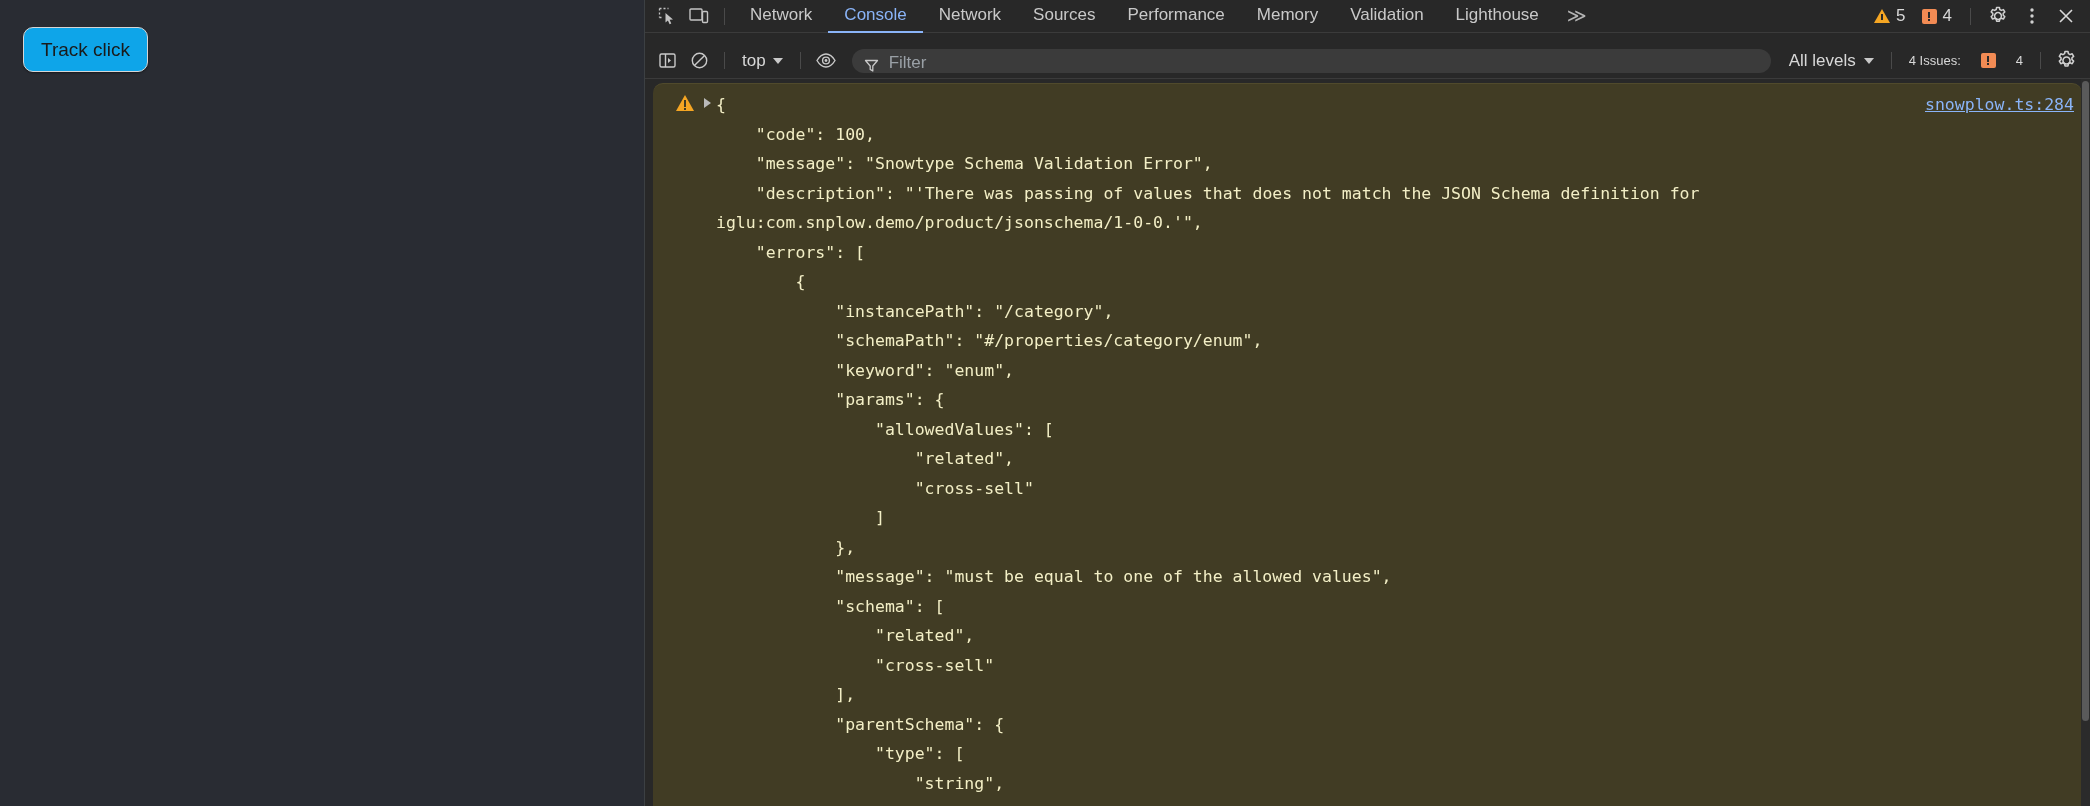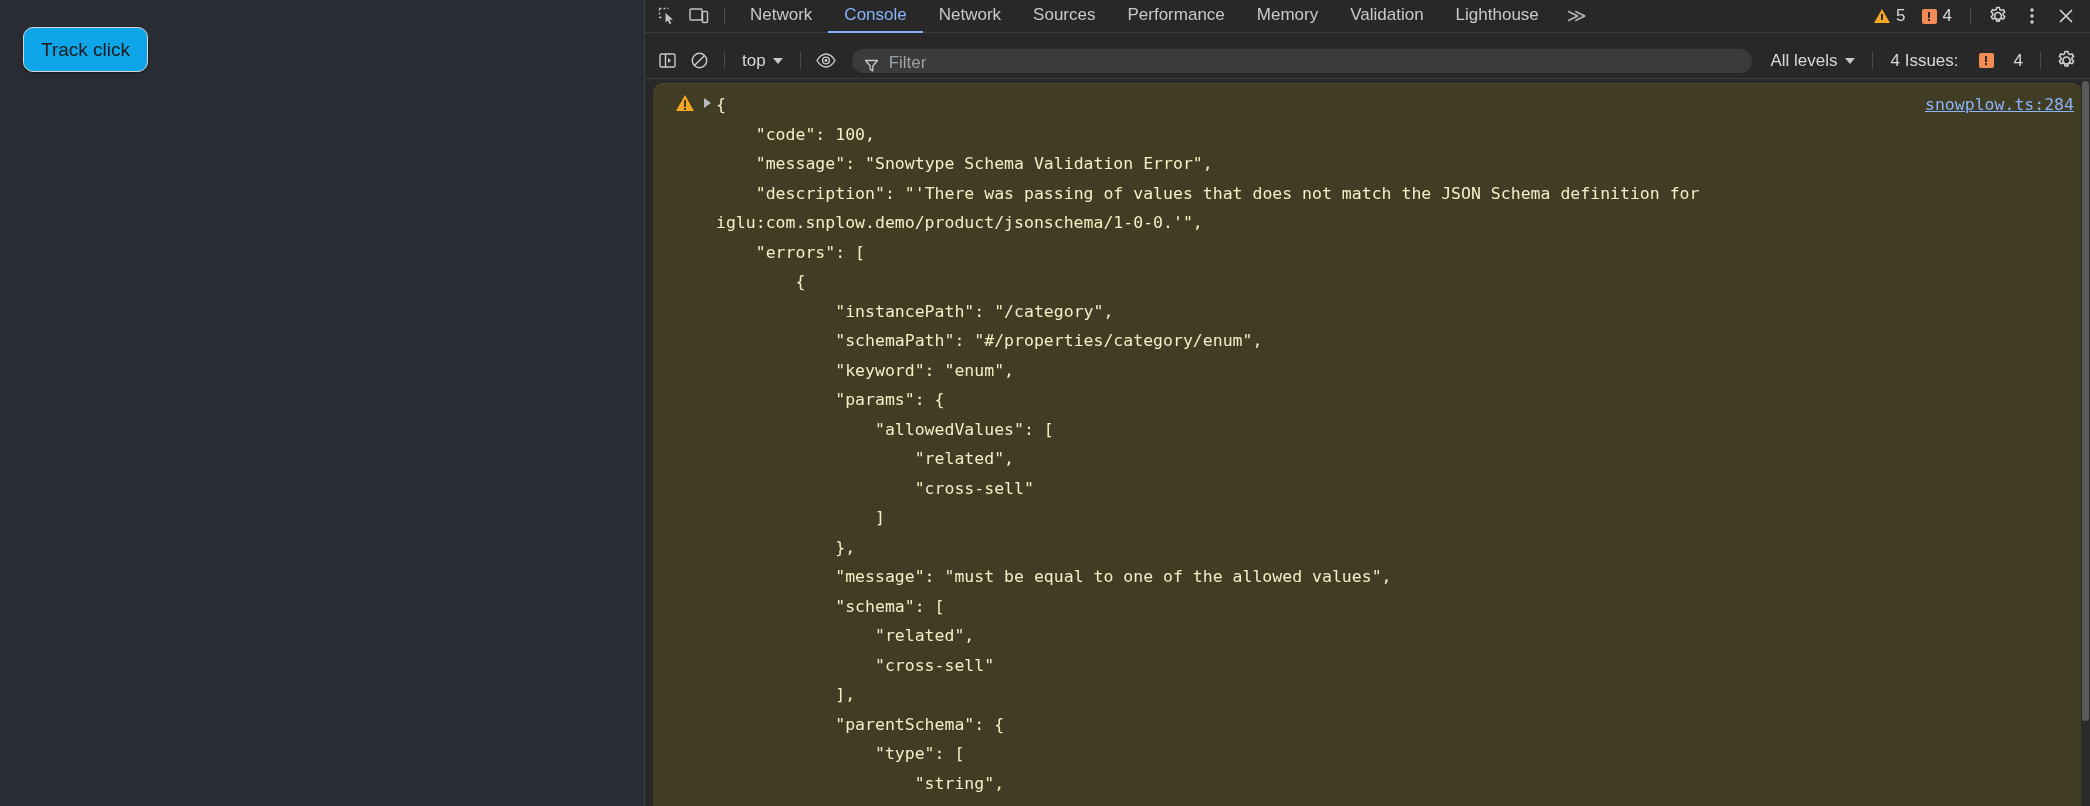--- a/index.html
+++ b/index.html
@@ -107,21 +107,21 @@
     color:#d8d8d8;font-size:17px;font-family:"Liberation Sans",sans-serif;
     min-width:0;padding:0;
   }
   .filter-input::placeholder{color:#9aa0a6;}
   .levels{
     display:flex;align-items:center;gap:8px;padding:0 8px;height:25px;
     font-size:17px;color:#d8d8d8;cursor:pointer;white-space:nowrap;border-radius:3px;
   }
   .issues{
     display:flex;align-items:center;gap:20px;padding:0 8px;height:25px;
-    font-size:17px;color:#d8d8d8;cursor:pointer;white-space:nowrap;border-radius:3px;
+    font-size:13px;color:#d8d8d8;cursor:pointer;white-space:nowrap;border-radius:3px;
   }
 
   
   .console{
     flex:1 1 auto;background:#282828;overflow:hidden;position:relative;
     padding:4px 0 0 0;box-sizing:border-box;
   }
   .msg-warning{
     background:#413c24;
     border-top:1px solid #504a2c;

